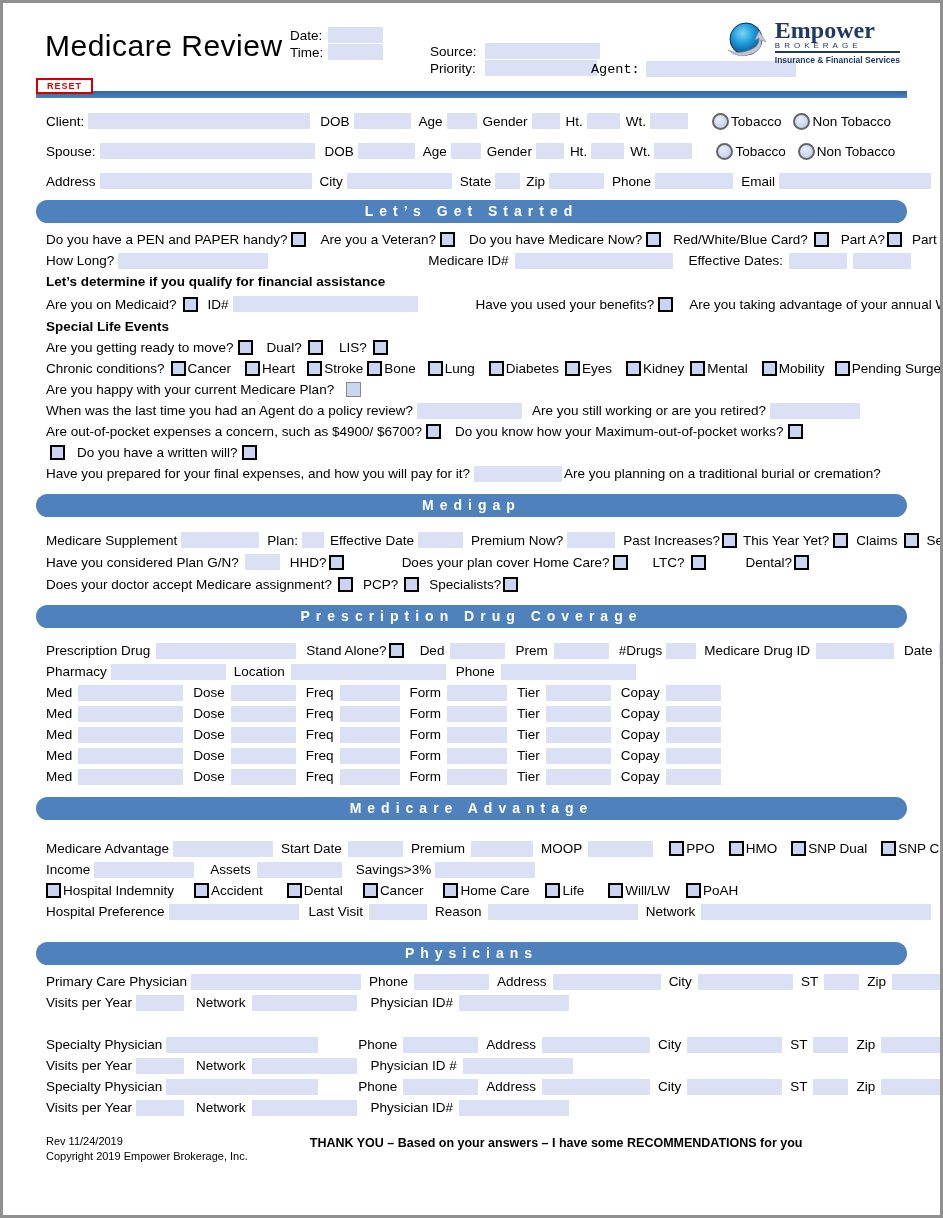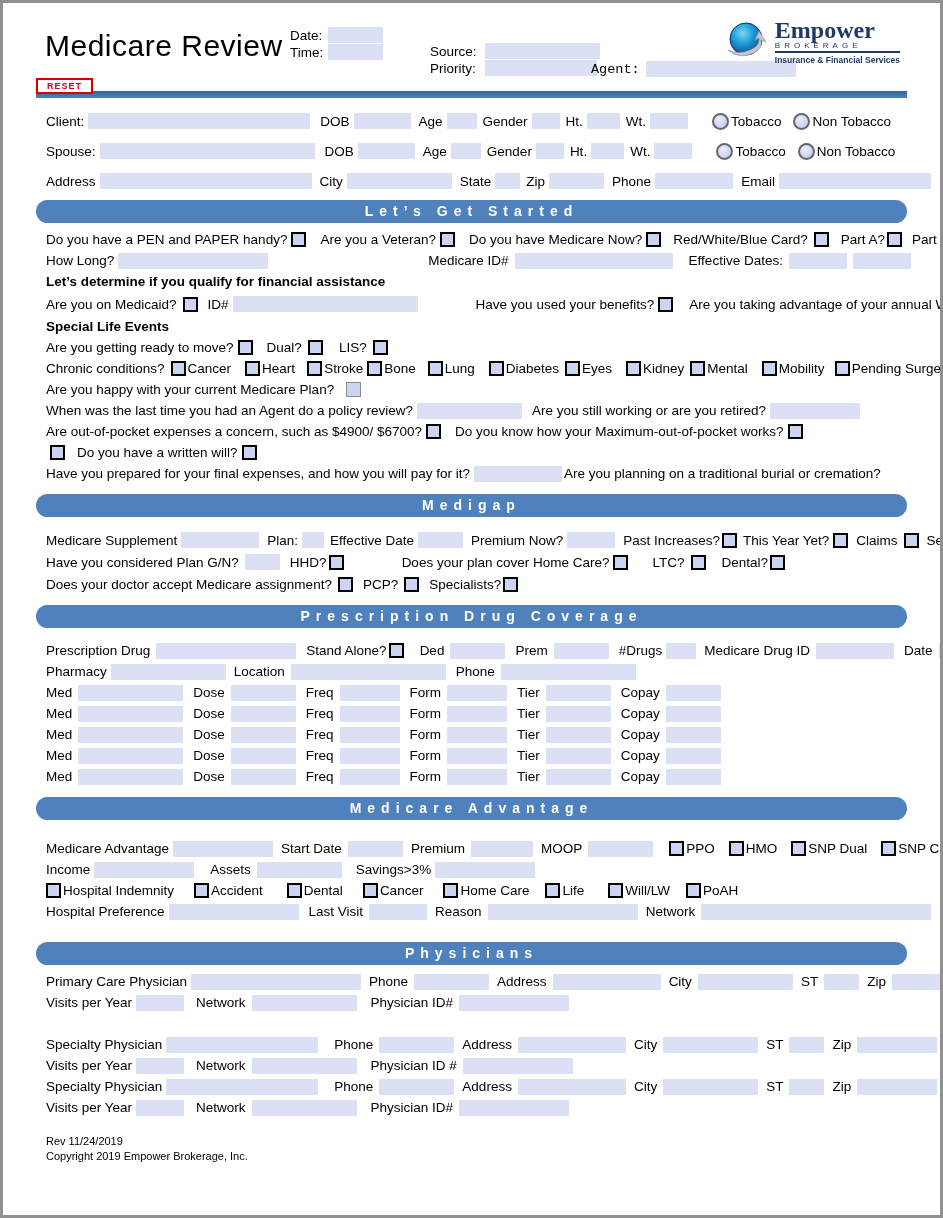--- a/index.html
+++ b/index.html
@@ -27,21 +27,21 @@
   .spgrid{position:absolute;left:427px;top:40px;display:grid;grid-template-columns:55px 115px;
     grid-row-gap:1px;font-size:13.5px;align-items:center;}
   .agent{position:absolute;left:588px;top:58px;display:flex;align-items:center;font-size:13.5px;font-family:Liberation Mono, monospace;}
   .logo{position:absolute;right:40px;top:16px;display:flex;align-items:flex-start;}
   .logo-text{margin-left:6px;text-align:left;color:#1F3864;}
   .logo-name{font-size:24px;font-weight:700;line-height:22px;font-family:"Liberation Serif",serif;}
   .logo-sub{font-size:8px;letter-spacing:4px;border-bottom:2px solid #1F3864;padding-bottom:1px;}
   .logo-tag{font-size:8.5px;font-weight:700;margin-top:2px;}
   .ml2{margin-left:2px}.ml4{margin-left:4px}.ml6{margin-left:6px}.ml8{margin-left:8px}
   .ml10{margin-left:10px}.ml12{margin-left:12px}.ml14{margin-left:14px}.ml16{margin-left:16px}
-  .ml20{margin-left:20px}.ml24{margin-left:24px}.ml28{margin-left:16px}
+  .ml20{margin-left:20px}.ml24{margin-left:24px}.ml28{margin-left:40px}
   .footer{display:flex;margin:16px 30px 0 43px;align-items:flex-start;}
   .foot-left{font-size:11px;line-height:15px;}
   .foot-center{font-size:12.5px;font-weight:700;margin-left:62px;margin-top:2px;}
 </style>
 </head>
 <body>
 
 <div class="page">
 
   <div class="hdr">
@@ -528,15 +528,16 @@
     <span class="f ml6" style="width:105px"></span>
     <span class="ml14">Physician ID#</span>
     <span class="f ml6" style="width:110px"></span>
   </div>
 
   <div class="footer">
     <div class="foot-left">
       <div>Rev 11/24/2019</div>
       <div>Copyright 2019 Empower Brokerage, Inc.</div>
     </div>
+    <div class="foot-center">THANK YOU – Based on your answers – I have some RECOMMENDATIONS for you</div>
   </div>
 
 </div>
 
 </body></html>

